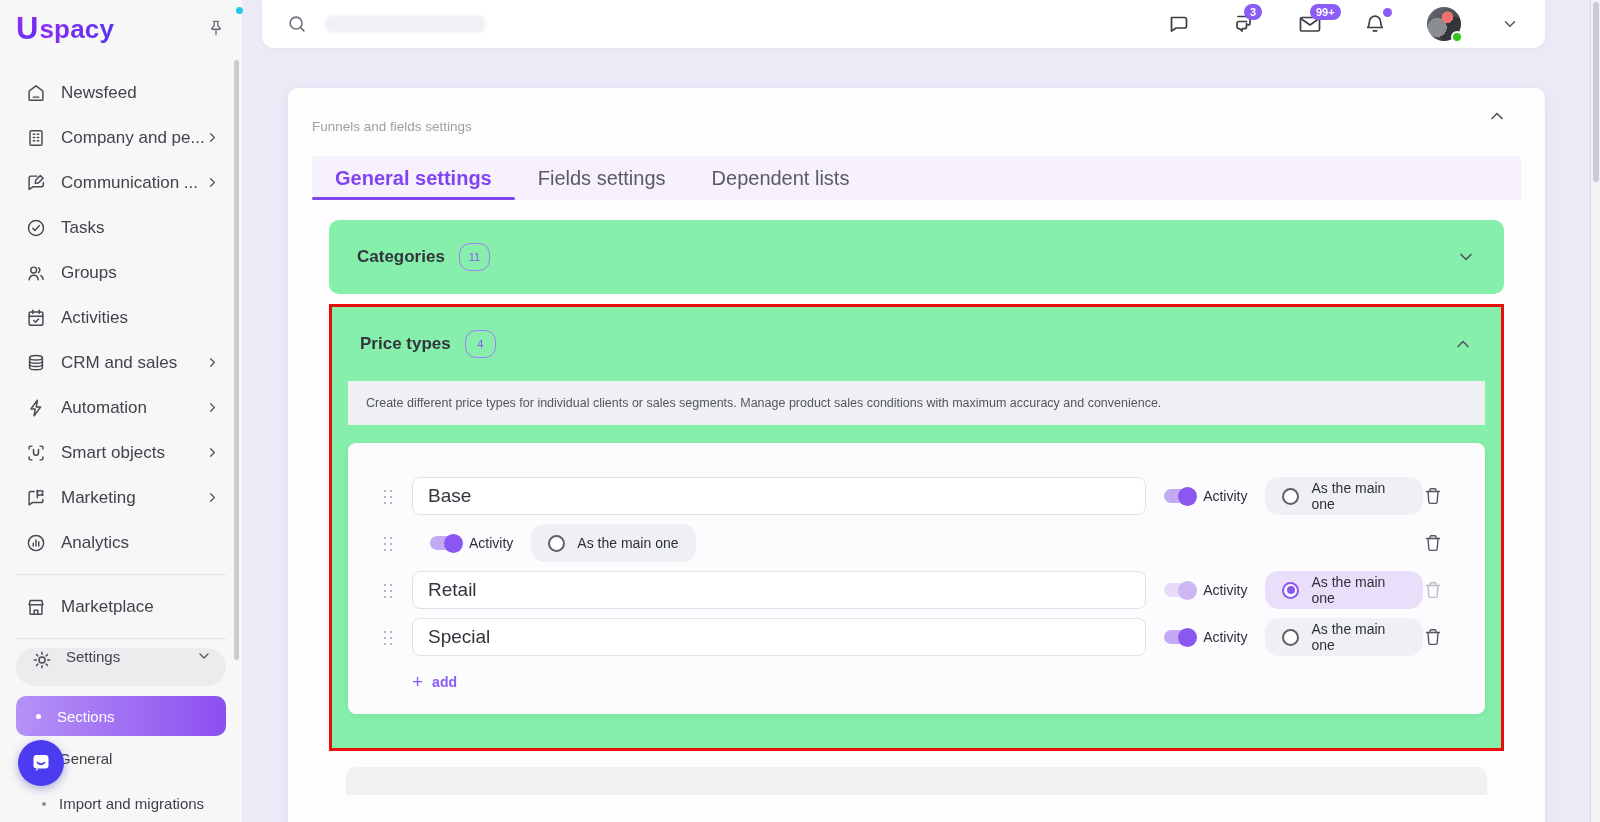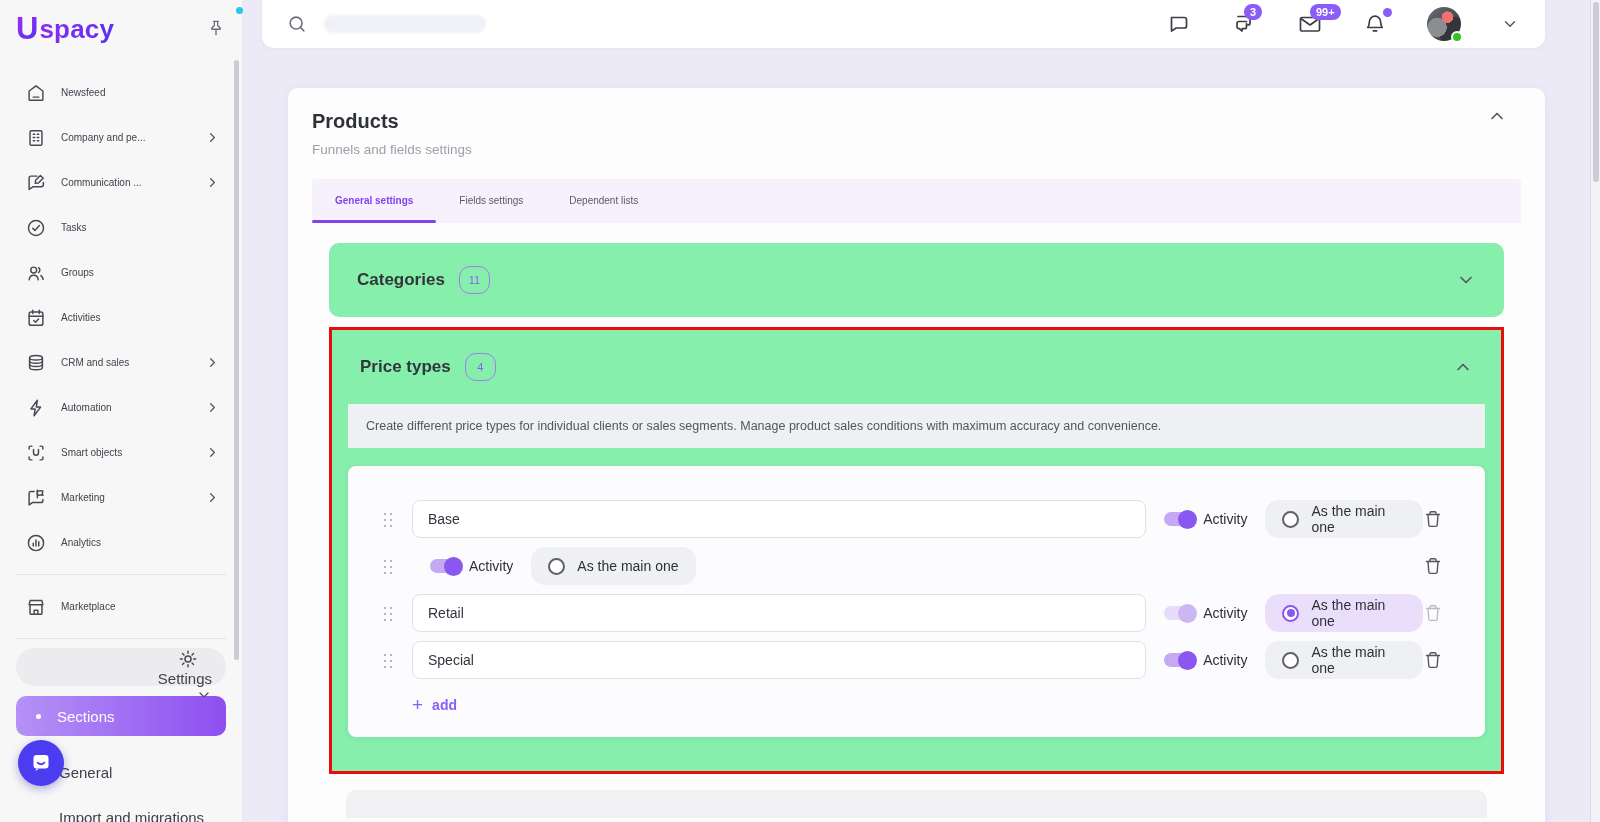--- a/index.html
+++ b/index.html
@@ -10,31 +10,31 @@
   .sidebar { position:absolute; left:0; top:0; width:242px; height:822px; background:#f7f7f8; z-index:5; }
   .logo-row { display:flex; align-items:flex-start; justify-content:space-between; padding:12px 16px 0 16px; }
   .logo { display:flex; align-items:center; gap:1px; }
   .logo-mark { position:relative; font-weight:800; font-size:31px; line-height:34px;
                background:linear-gradient(135deg,#a32df2,#5430f2); -webkit-background-clip:text; background-clip:text; color:transparent; }
   .logo-dot { position:absolute; top:7px; right:-1px; width:7px; height:7px; border-radius:50%; background:#25c8e8; }
   .logo-text { font-weight:700; font-size:26px; letter-spacing:.2px;
                background:linear-gradient(90deg,#8c2cf3,#5a31f1); -webkit-background-clip:text; background-clip:text; color:transparent; }
   .pin-btn { margin-top:6px; color:#6b6d76; cursor:pointer; }
   .nav { margin-top:24px; }
-  .nav-item { display:flex; align-items:center; height:45px; padding:0 22px 0 24px; font-size:10px; color:#41434d; cursor:pointer; }
+  .nav-item { display:flex; align-items:center; height:45px; padding:0 22px 0 24px; font-size:17px; color:#41434d; cursor:pointer; }
   .nav-item .ic { width:24px; height:24px; margin-right:13px; flex:none; display:flex; align-items:center; justify-content:center; }
   .nav-item .chev { margin-left:auto; color:#55575f; display:flex; }
   .divider { height:1px; background:#e4e4e7; margin:9px 16px; }
-  .settings-pill { display:flex; align-items:flex-end; height:38px; margin:5px 16px 0; padding:0 14px; background:#ececef; border-radius:19px; font-size:15px; color:#41434d; cursor:pointer;flex-direction:column; }
+  .settings-pill { display:flex; align-items:flex-start; height:38px; margin:5px 16px 0; padding:0 14px; background:#ececef; border-radius:19px; font-size:15px; color:#41434d; cursor:pointer; }
   .settings-pill .ic { width:24px; height:24px; margin-right:12px; display:flex; align-items:center; justify-content:center; }
   .settings-pill .chev { margin-left:auto; color:#55575f; display:flex; }
   .sections-pill { display:flex; align-items:center; height:40px; margin:10px 16px 0; padding:0 20px; border-radius:10px;
                    background:linear-gradient(90deg,#b592f6,#8d4ff0); color:#fff; font-size:15px; cursor:pointer; }
   .sections-pill .bullet { width:5px; height:5px; border-radius:50%; background:#fff; margin-right:16px; }
-  .sub-item { display:flex; align-items:flex-end; height:45px; padding-left:42px; font-size:15px; color:#3f414b; cursor:pointer; }
+  .sub-item { display:flex; align-items:center; height:45px; padding-left:42px; font-size:15px; color:#3f414b; cursor:pointer; }
   .sub-item .bullet { width:4px; height:4px; border-radius:50%; background:#8f9097; margin-right:13px; }
   .sidebar-scroll { position:absolute; right:3px; top:60px; width:5px; height:600px; border-radius:3px; background:#cbccd2; }
   .chat-launcher { position:absolute; left:18px; top:740px; width:46px; height:46px; border-radius:50%;
                    background:#4b3cf0; box-shadow:0 3px 10px rgba(40,30,150,.35); display:flex; align-items:center; justify-content:center; cursor:pointer; z-index:8; }
 
   
   .main { position:absolute; left:242px; top:0; width:1358px; height:822px; }
   .topbar { margin-left:20px; width:1283px; height:48px; background:#fff; border-radius:0 0 12px 12px;
             display:flex; align-items:center; padding:0 26px 0 24px; box-shadow:0 1px 4px rgba(70,60,120,.05); }
   .search-zone { display:flex; align-items:center; cursor:text; }
@@ -53,42 +53,42 @@
   .avatar .status { position:absolute; right:-2px; bottom:-2px; width:12px; height:12px; border-radius:50%; background:#35c31e; border:2px solid #fff; }
   .caret { color:#55575f; display:flex; cursor:pointer; }
 
   
   .card { position:relative; margin:40px 0 0 46px; width:1257px; height:760px; background:#fdfdfe; border-radius:10px;
           box-shadow:0 2px 12px rgba(80,60,140,.07); padding:22px 24px 0 24px; }
   .card-collapse { position:absolute; top:18px; right:38px; color:#55575f; cursor:pointer; }
   .page-title { font-size:20px; font-weight:700; color:#2f3138; }
   .page-sub { margin-top:9px; font-size:13.5px; color:#9da0a8; }
   .tabbar { margin-top:22px; height:44px; background:#f6f1fd; border-radius:4px 4px 0 0; display:flex; }
-  .tab { position:relative; padding:0 23px; line-height:44px; font-size:10px; color:#595b63; cursor:pointer; }
+  .tab { position:relative; padding:0 23px; line-height:44px; font-size:20px; color:#595b63; cursor:pointer; }
   .tab.active { color:#8144ef; font-weight:600; }
   .tab.active::after { content:""; position:absolute; left:0; right:0; bottom:0; height:3px; background:#8144ef; border-radius:2px; }
   .sections-wrap { margin:20px 17px 0; }
 
   .section-head { display:flex; align-items:center; padding:0 28px; height:74px; }
   .section-title { font-size:17px; font-weight:700; color:#33353d; }
   .count-badge { margin-left:14px; min-width:31px; height:28px; border:1px solid #a37ef2; border-radius:11px;
                  color:#8b5cf6; font-size:11px; display:inline-flex; align-items:center; justify-content:center; padding:0 8px; }
   .section-chevron { margin-left:auto; color:#55575f; cursor:pointer; display:flex; }
   .section-categories { background:#86efac; border-radius:10px; height:74px; }
 
   .red-wrap { margin-top:10px; border:3px solid #e90d0d; }
   .section-price { background:#86efac; padding-bottom:34px; }
   .desc-strip { margin:0 16px; background:#eff0f3; padding:15px 18px; font-size:12.5px; color:#54565e; }
   .panel { margin:18px 16px 0; background:#fcfcfe; border-radius:8px; box-shadow:0 1px 6px rgba(40,40,70,.08);
            padding:34px 28px 24px 28px; }
   .prow { display:flex; align-items:center; height:38px; margin-bottom:9px; }
   .drag { width:12px; height:16px; margin:0 18px 0 6px; cursor:grab; flex:none;
           background-image:radial-gradient(#b4b5bd 1.3px, transparent 1.5px); background-size:6px 6px; background-position:0 0; }
   .name-input { width:772px; height:38px; background:#fff; border:1px solid #e0e1e7; border-radius:8px;
-                padding:0 15px; font-size:14px; color:#33353d; font-family:"Liberation Sans",sans-serif; outline:none; }
+                padding:0 15px; font-size:19px; color:#33353d; font-family:"Liberation Sans",sans-serif; outline:none; }
   .switch { position:relative; margin-left:18px; width:30px; height:14px; border-radius:7px; background:#c4aaf4; cursor:pointer; flex:none; }
   .switch .knob { position:absolute; top:-2.5px; right:-3px; width:19px; height:19px; border-radius:50%; background:#8a57f0; }
   .switch.muted { background:#e6dcf9; }
   .switch.muted .knob { background:#ccb6f3; }
   .activity-label { margin-left:9px; font-size:14px; color:#2e3038; }
   .main-pill { margin-left:18px; height:38px; border-radius:14px; background:#eef0f3; display:flex; align-items:center;
                gap:12px; padding:0 17px; font-size:14px; color:#2e3038; cursor:pointer; }
   .main-pill.selected { background:#e9dffb; }
   .radio { width:17px; height:17px; border-radius:50%; border:2px solid #5f6169; flex:none; background:#fff; }
   .main-pill.selected .radio { border-color:#8a57f0; position:relative; }
@@ -362,21 +362,20 @@
       </span>
     </div>
   </header>
 
   <section class="card">
     <span class="card-collapse">
       <svg width="20" height="20" viewBox="0 0 24 24" fill="none" stroke="currentColor" stroke-width="2" stroke-linecap="round" stroke-linejoin="round">
           <path d="m6 15 6-6 6 6"></path>
         </svg>
     </span>
-    <h1 class="page-title">Products</h1>
     <div class="page-sub">Funnels and fields settings</div>
 
     <div class="tabbar">
       <div class="tab active">General settings</div>
       <div class="tab">Fields settings</div>
       <div class="tab">Dependent lists</div>
     </div>
 
     <div class="sections-wrap">
       <div class="section-categories">

